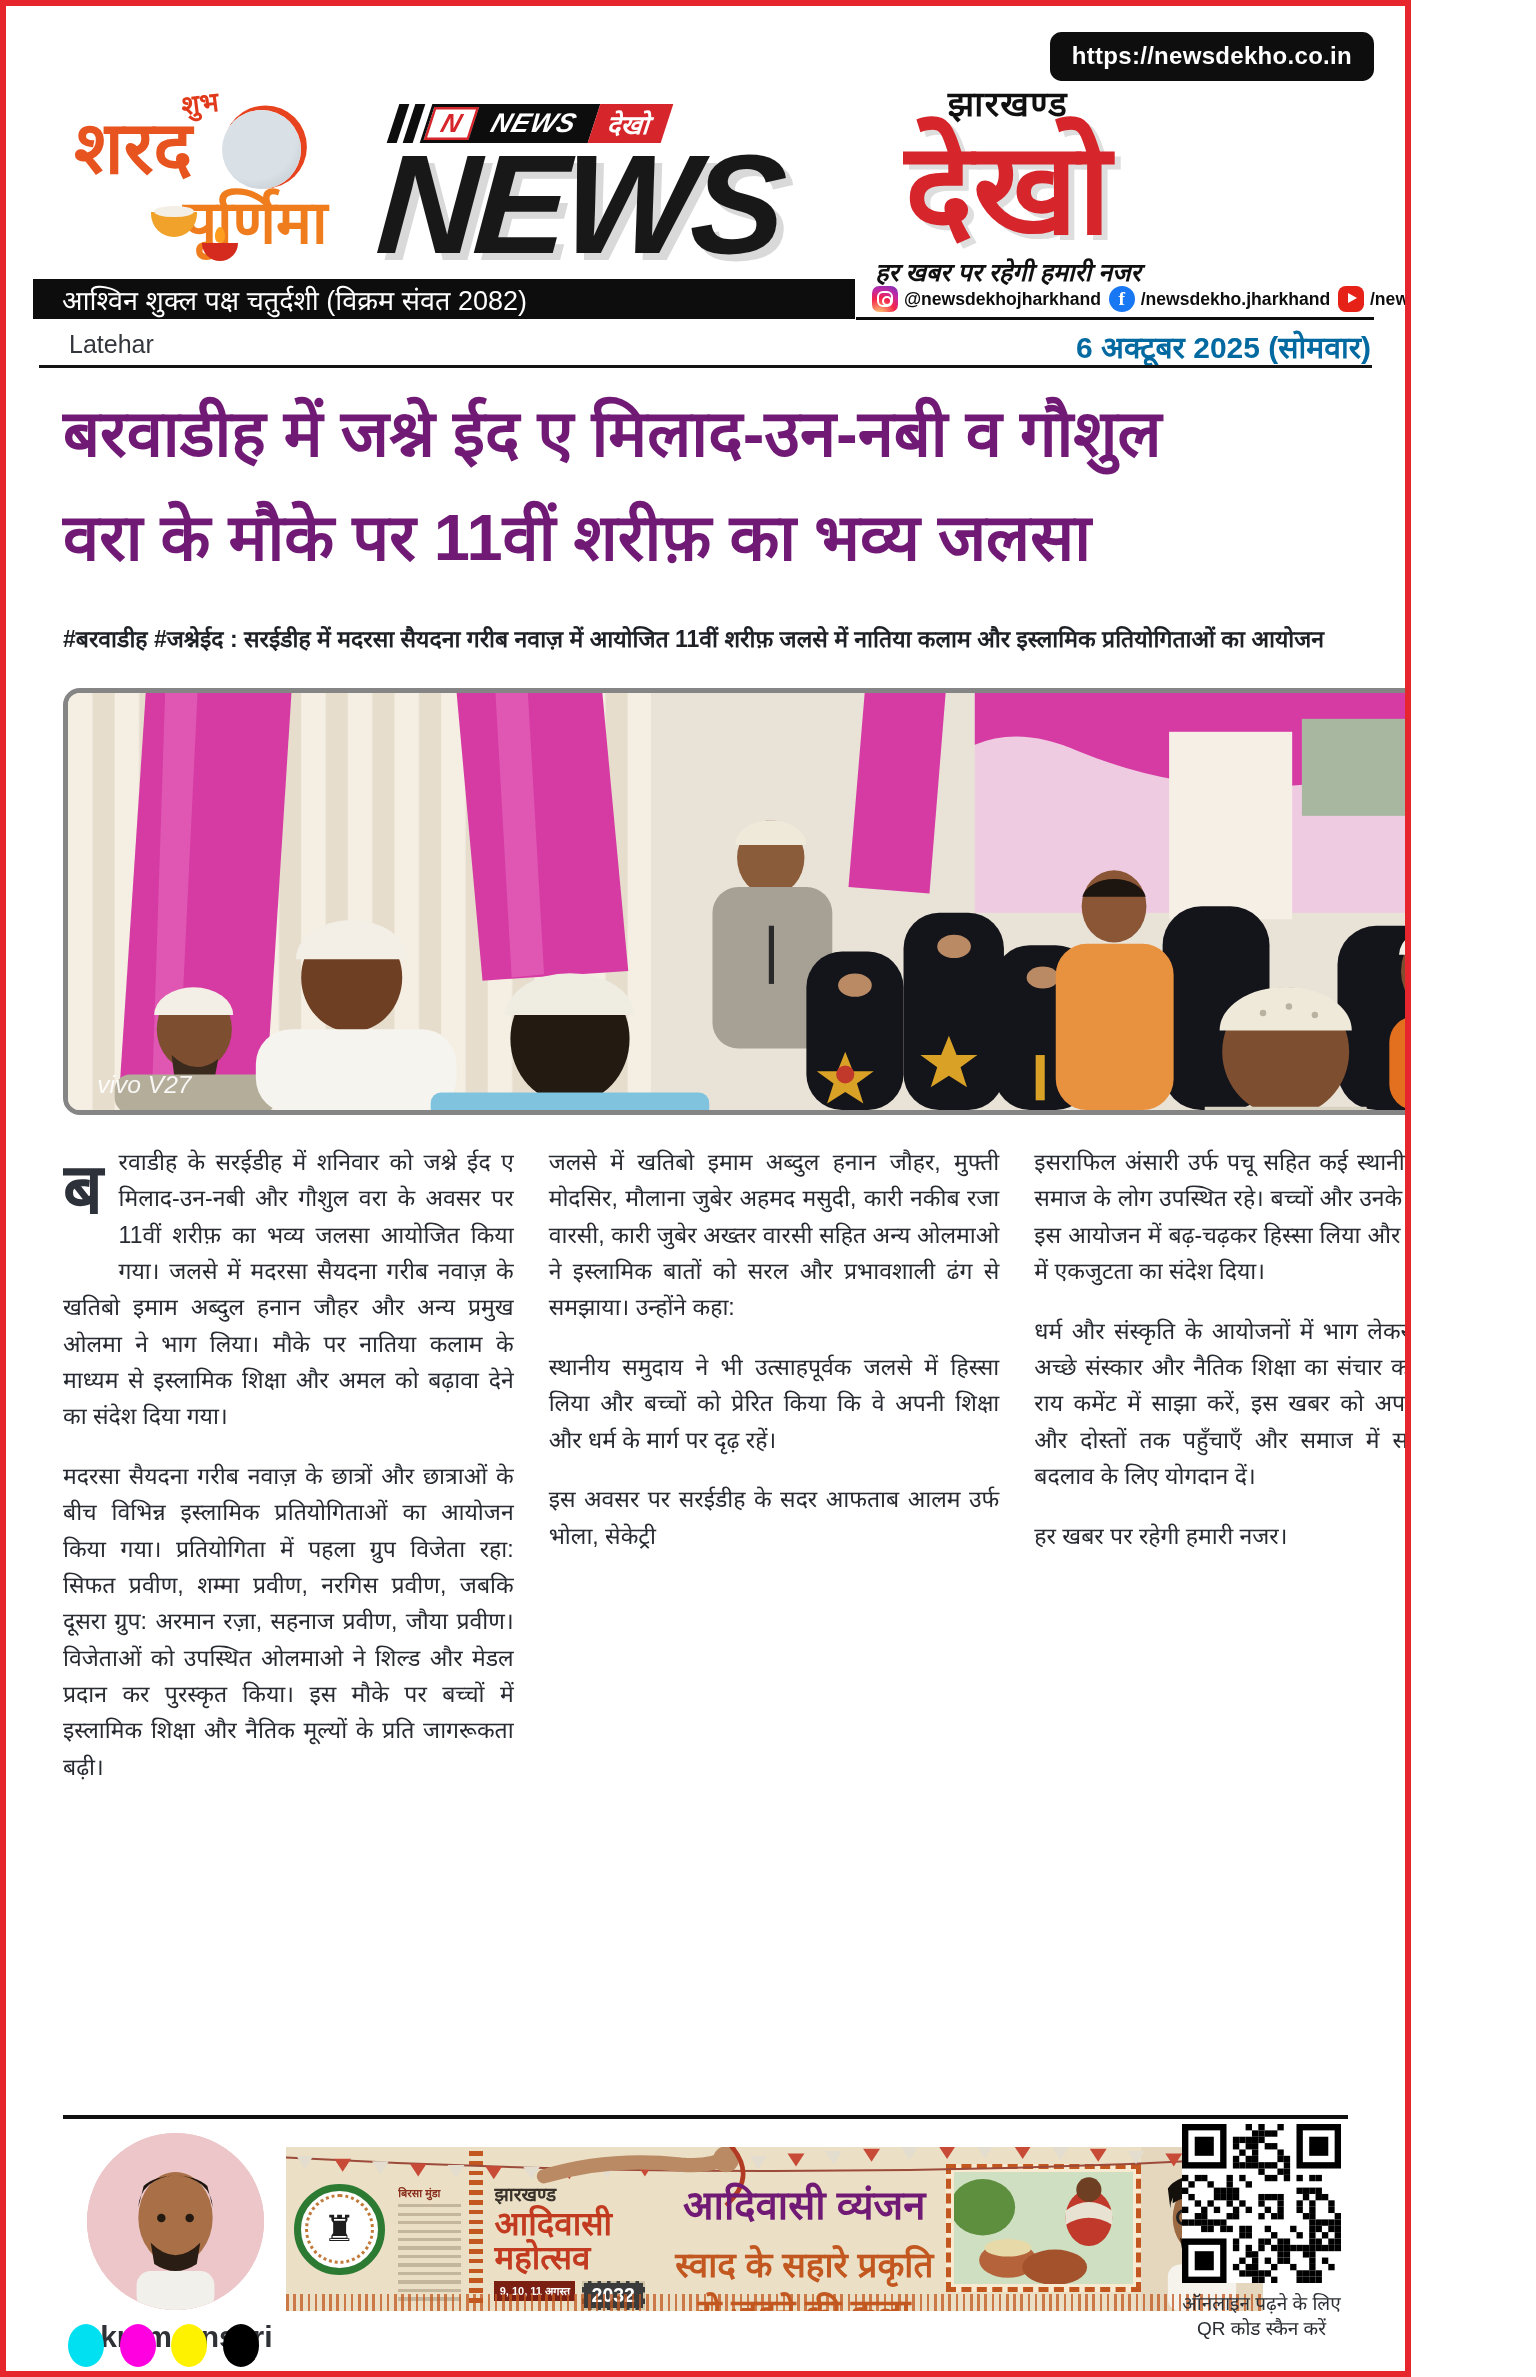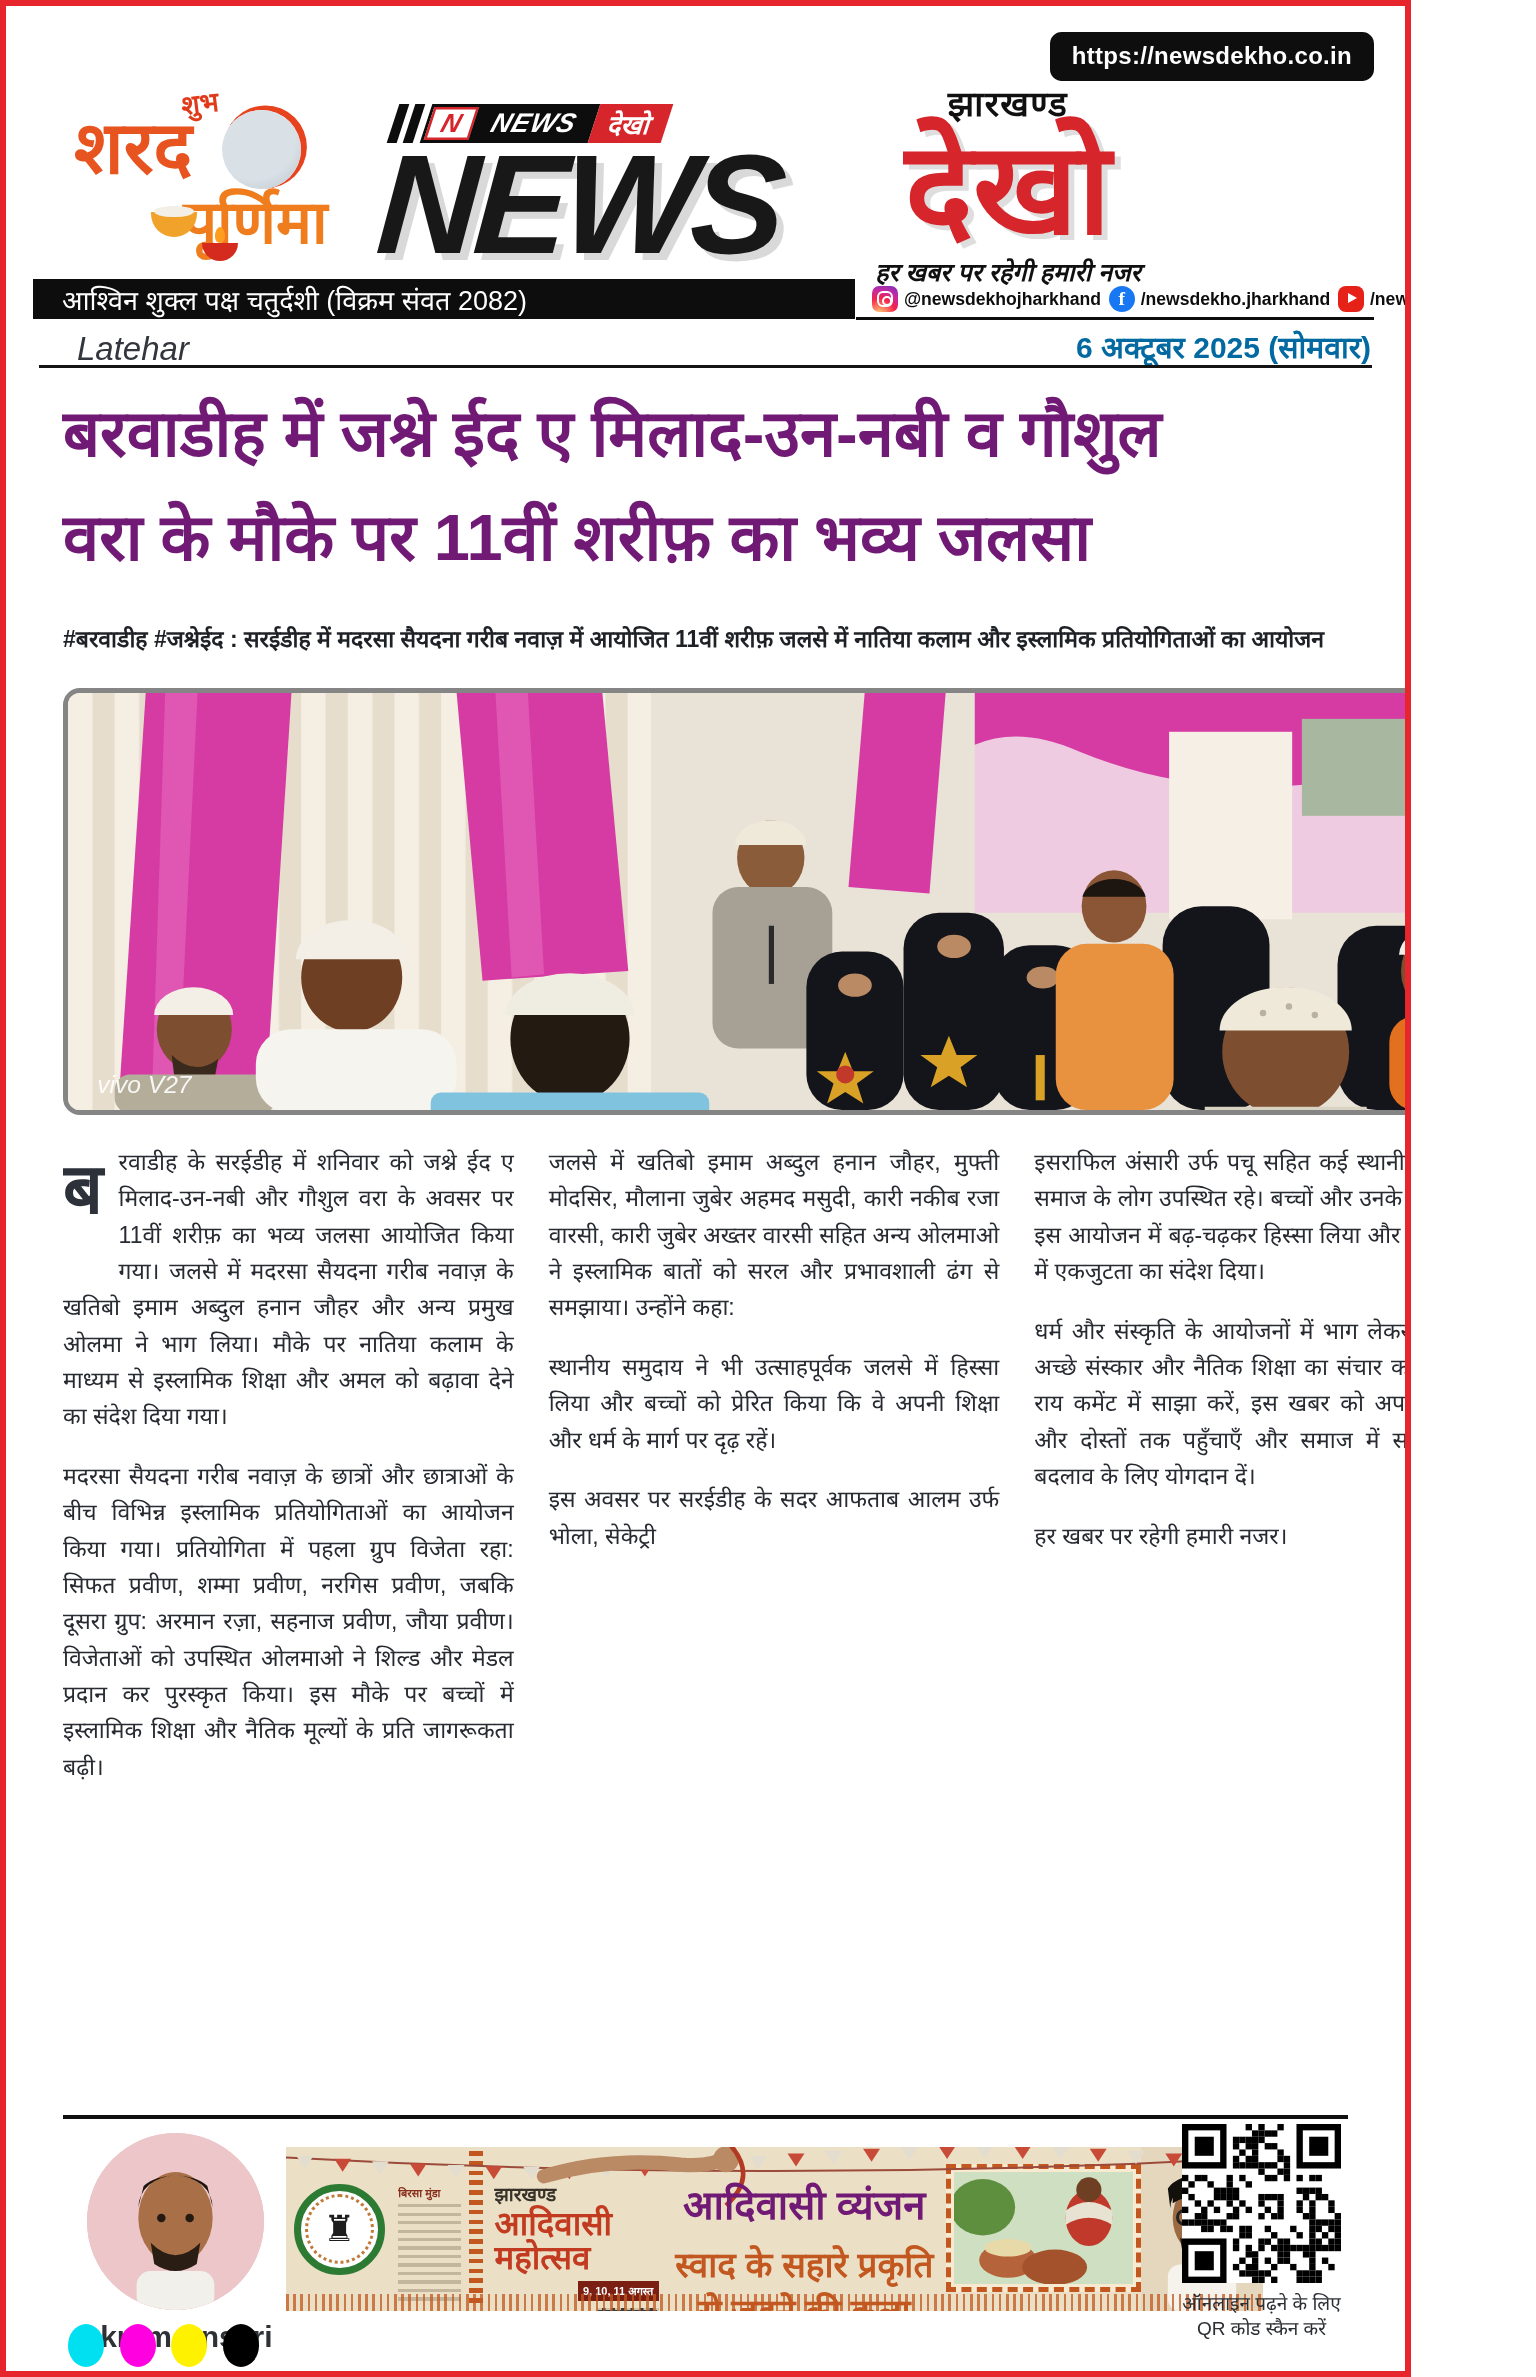--- a/index.html
+++ b/index.html
@@ -47,21 +47,21 @@
               gap:7.8px;font-size:17.6px;font-weight:bold;color:#0d0d0d;}
   .social-item{display:flex;align-items:center;gap:5.9px;}
   .s-icon{width:26px;height:26px;border-radius:50%;position:relative;display:inline-block;flex:none;}
   .ig{border-radius:7.2px;background:radial-gradient(circle at 28% 110%,#ffd776 0%,#f5234b 48%,#c32aa3 72%,#7232bd 100%);}
   .ig::before{content:"";position:absolute;inset:4.6px;border:2px solid #fff;border-radius:5.9px;}
   .ig::after{content:"";position:absolute;left:9.8px;top:9.8px;width:6.5px;height:6.5px;border:2px solid #fff;border-radius:50%;}
   .fb{background:#1877f2;color:#fff;font-weight:900;font-size:19.5px;text-align:center;line-height:26px;font-family:"Liberation Serif",serif;}
   .yt{border-radius:7.8px;background:#e62117;}
   .yt::before{content:"";position:absolute;left:9.8px;top:7.2px;border-left:9px solid #fff;border-top:5.9px solid transparent;border-bottom:5.9px solid transparent;}
   .social-rule{position:absolute;left:850px;right:31px;top:311px;height:2.6px;background:#0d0d0d;}
-  .location-label{position:absolute;left:71px;top:324px;font-size:33px;color:#33363c;font-style:italic;}
+  .location-label{position:absolute;left:63px;top:324px;font-size:25px;color:#33363c;}
   .date-label{position:absolute;right:34px;top:320px;font-size:30px;font-weight:600;color:#0369a1;}
   .header-rule{position:absolute;left:33px;right:33px;top:359px;height:2.6px;background:#141414;}
 
   
   .headline{position:absolute;left:57px;top:376px;right:57px;font-size:65px;line-height:1.6;
             font-weight:800;color:#701a75;letter-spacing:0;}
   .subheadline{position:absolute;left:57px;top:616px;right:39px;font-size:23px;font-weight:600;color:#1e2126;}
 
   
   .article-photo{position:absolute;left:57px;top:682px;width:1422px;height:427px;border:5.2px solid #858585;
@@ -91,21 +91,21 @@
   .seal-circle{width:91px;height:91px;border-radius:50%;border:7.8px solid #2d7a33;background:#fff;
                display:flex;align-items:center;justify-content:center;position:relative;}
   .seal-circle::before{content:"";position:absolute;inset:3.9px;border:3.3px dotted #c07a3a;border-radius:50%;}
   .seal-emblem{font-size:36px;color:#1d1d1d;line-height:1;}
   .ad-newscol{flex:none;width:73px;padding:38px 5.2px 5.2px;font-size:11px;font-weight:bold;color:#8a2f1d;}
   .fake-lines{margin-top:3.9px;height:98px;background:repeating-linear-gradient(#b9ac92 0 3.3px,transparent 3.3px 8.5px);opacity:.8;}
   .ad-divider{flex:none;width:14.3px;background:repeating-linear-gradient(#c2571f 0 4.6px,#ebdfc5 4.6px 9.8px);margin:3.9px 2.6px;}
   .ad-fest{flex:none;width:177px;padding:34px 3.9px 0 9px;position:relative;}
   .ad-state{font-size:19px;font-weight:bold;color:#38322a;}
   .ad-fest-title{font-size:33px;line-height:1.04;font-weight:900;color:#c23a1f;}
-  .ad-dates-row{display:flex;align-items:flex-end;gap:6.5px;margin-top:5.2px;flex-direction:column;}
+  .ad-dates-row{display:flex;align-items:flex-start;gap:6.5px;margin-top:5.2px;}
   .ad-dates{font-size:11px;font-weight:bold;color:#fff;background:#7a1f12;padding:2.6px 5.2px;}
   .ad-year{font-size:19.5px;font-weight:900;color:#fff;background:#3b3b3b;padding:1.3px 7.8px;border:2.6px dashed #cfc4a8;}
   .ad-bow{position:absolute;left:46px;top:-10.4px;width:234px;height:72px;pointer-events:none;}
   .ad-center{flex:1;text-align:center;padding-top:29px;position:relative;z-index:2;}
   .ad-title{font-size:40px;font-weight:900;color:#701a75;text-align:center;}
   .ad-subtitle{font-size:35px;font-weight:900;color:#c2571f;margin-top:9px;}
   .ad-photo{flex:none;width:195px;height:128px;margin-top:17px;border:5.2px dashed #c2571f;background:#f7ead0;padding:2.6px;}
   .ad-photo svg{width:100%;height:100%;display:block;}
   .ad-portrait{flex:none;width:122px;height:164px;}
   .ad-portrait svg{width:100%;height:100%;display:block;}

